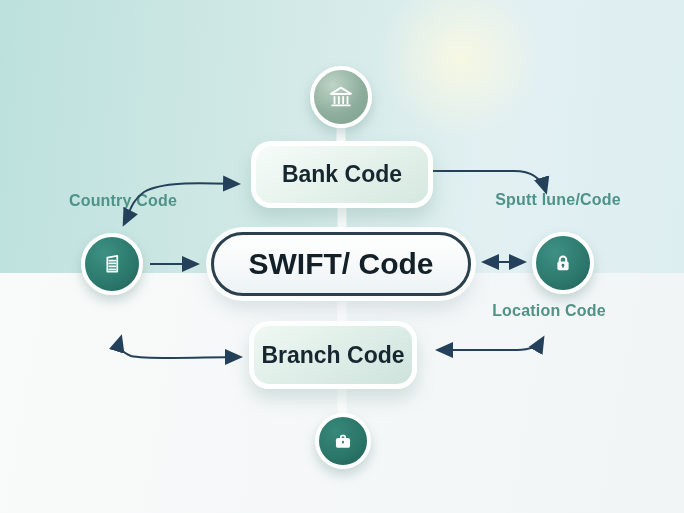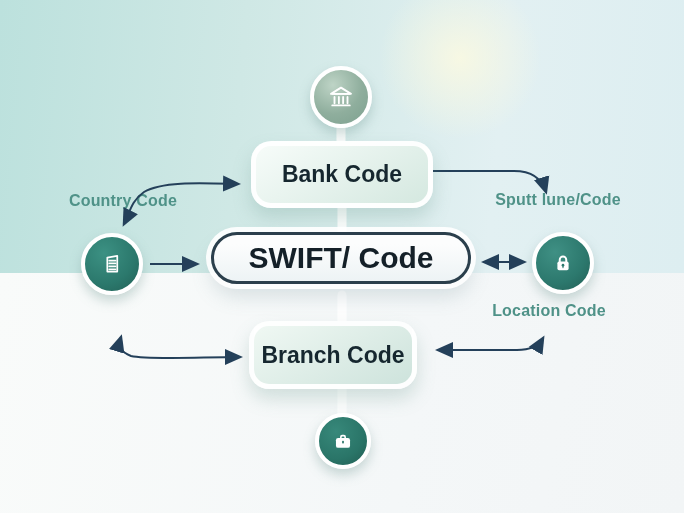--- a/index.html
+++ b/index.html
@@ -37,21 +37,21 @@
     position:absolute;display:flex;align-items:center;justify-content:center;
     border-radius:20px;border:5px solid rgba(255,255,255,.95);
     box-shadow:0 10px 18px rgba(105,150,140,.26);
     color:#16272f;font-weight:700;font-size:23px;box-sizing:border-box;
   }
   .box-bank{left:251px;top:141px;width:182px;height:67px;
     background:linear-gradient(150deg,#f5fbf8 5%,#d6e9e1 95%);}
   .box-branch{left:249px;top:321px;width:168px;height:68px;
     background:linear-gradient(150deg,#eef7f2 5%,#cfe4dd 95%);}
   .box-swift{
-    left:211px;top:232px;width:260px;height:52px;border-radius:32px;
+    left:211px;top:232px;width:260px;height:64px;border-radius:32px;
     border:3px solid #2b3f4c;
     background:linear-gradient(180deg,#fcfdfd 20%,#edf3f5 100%);
     box-shadow:0 0 0 5px rgba(255,255,255,.9),0 12px 20px rgba(100,130,140,.22);
     color:#142028;font-size:30px;font-weight:700;
   }
   
   .node-circle{
     position:absolute;border-radius:50%;border:4px solid #ffffff;
     box-sizing:border-box;display:flex;align-items:center;justify-content:center;
     box-shadow:0 6px 12px rgba(110,150,142,.35);

